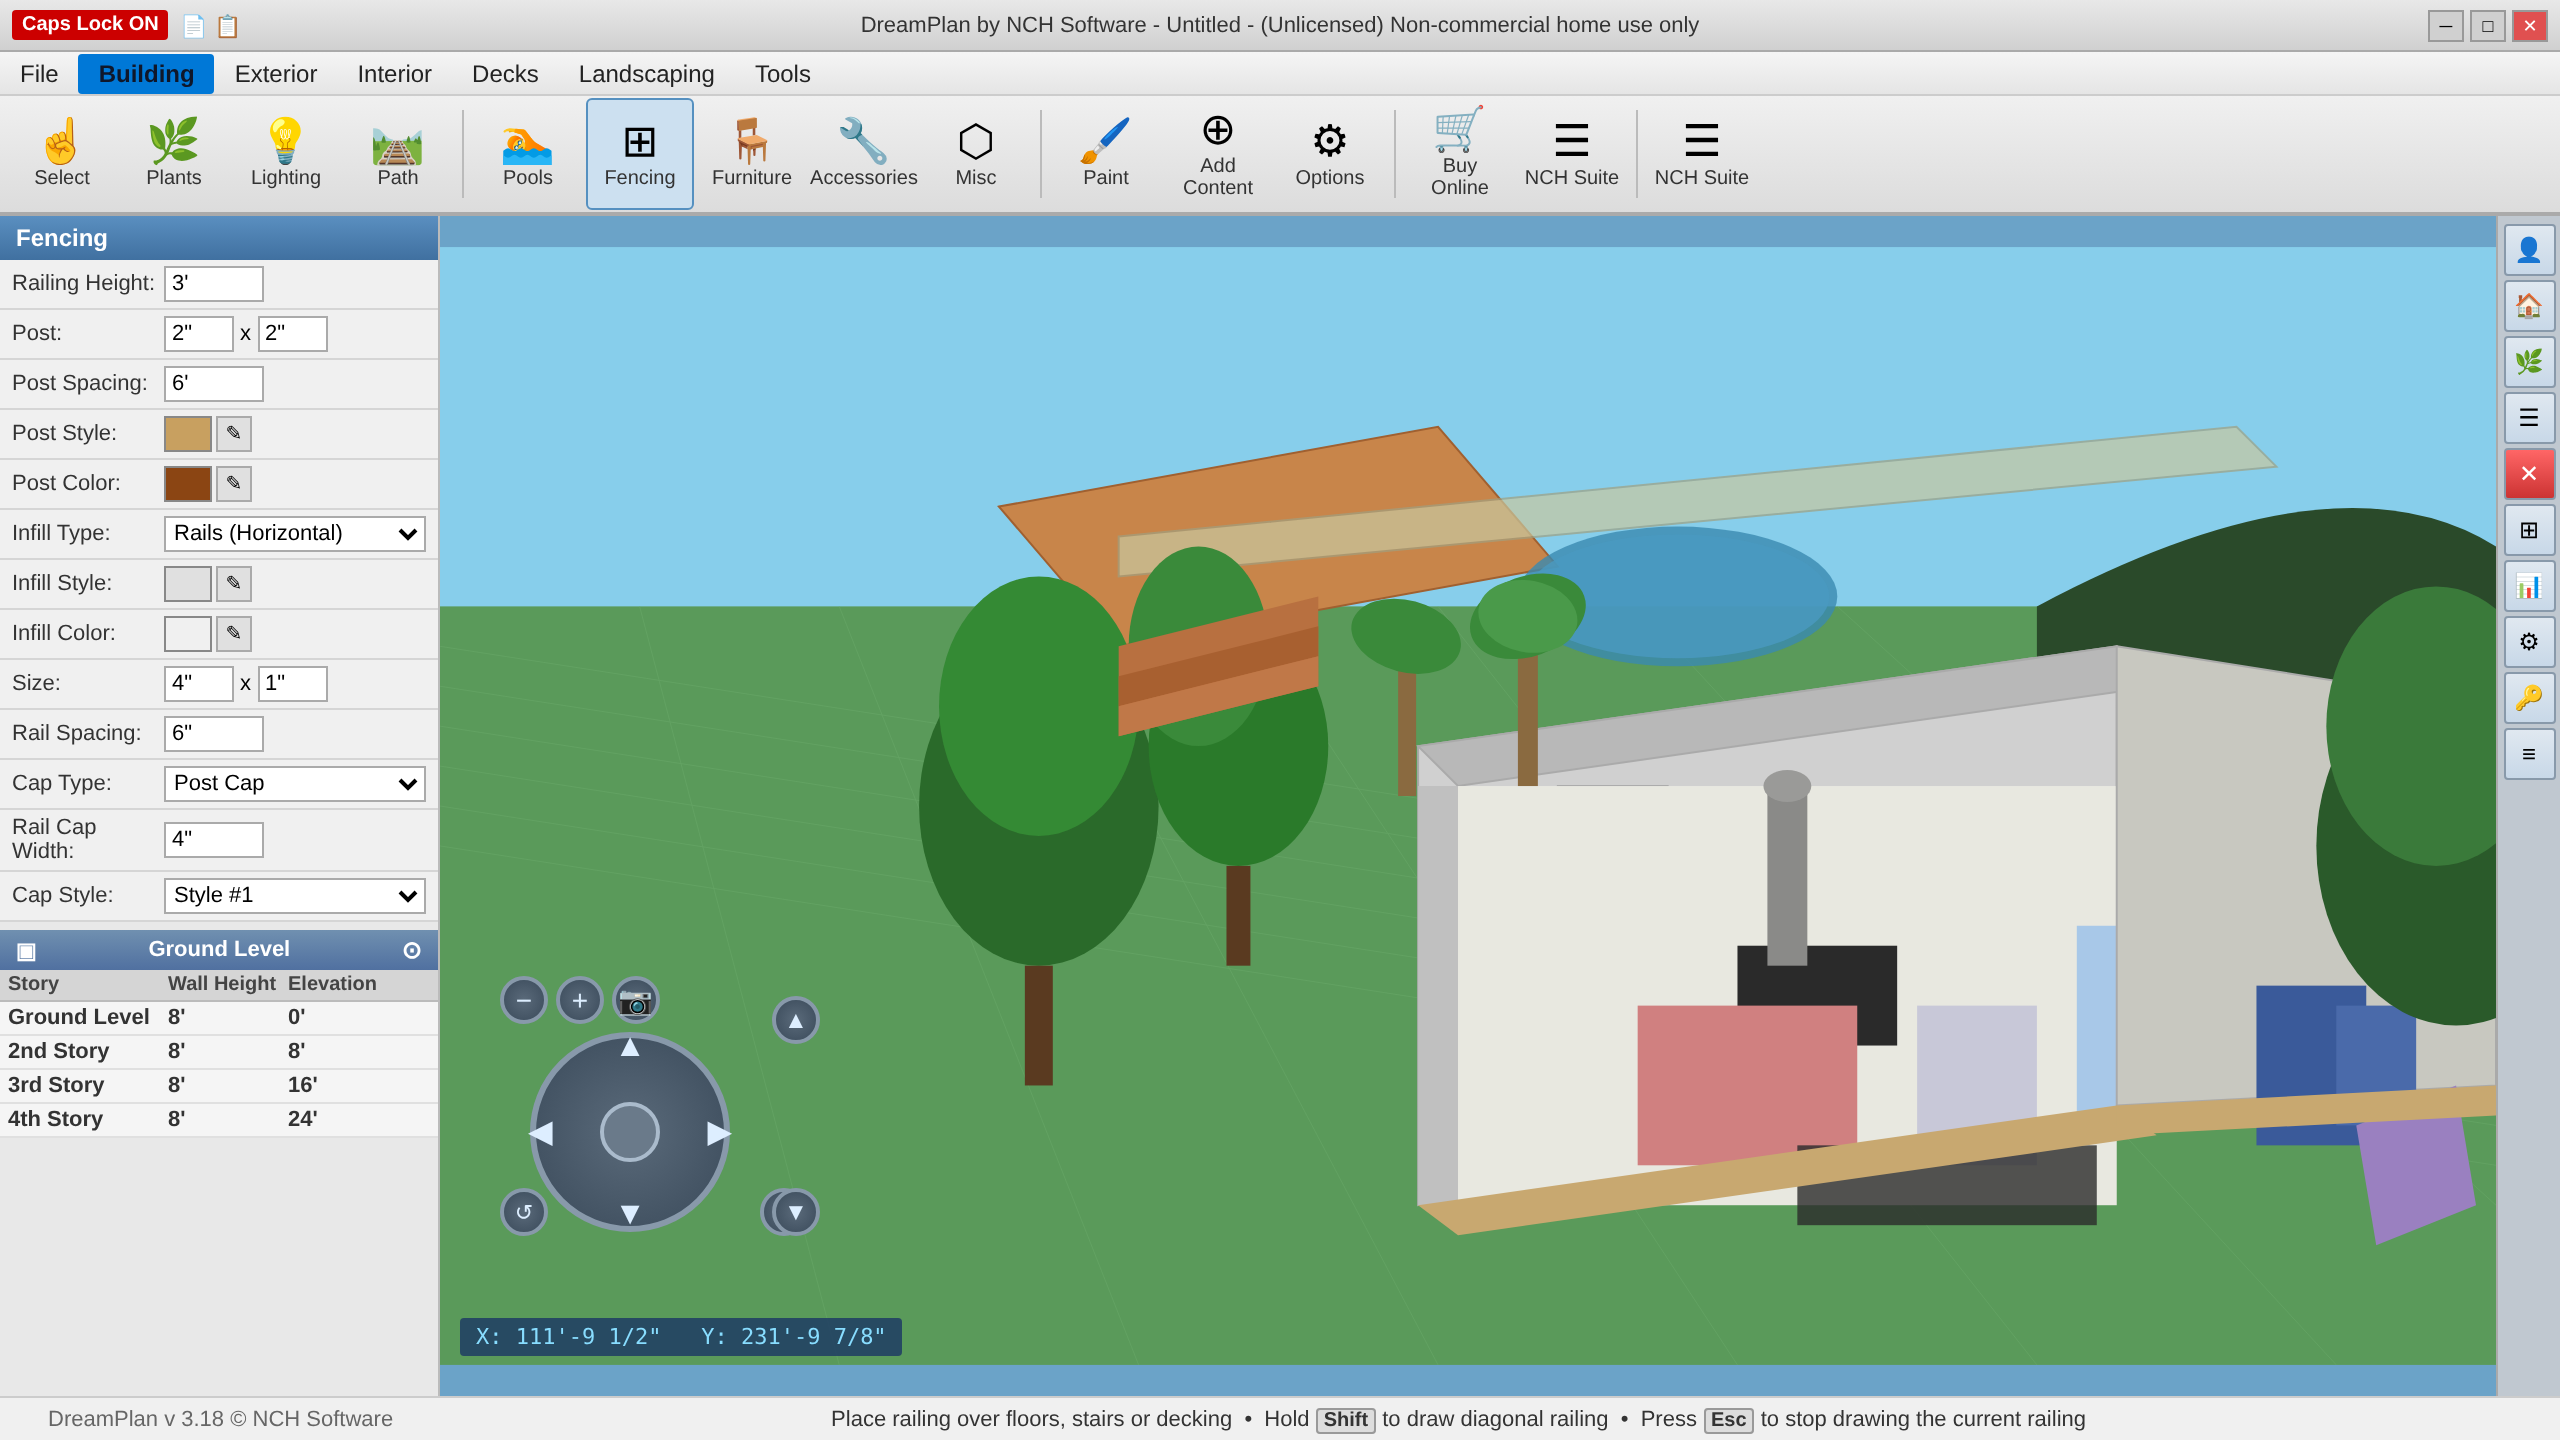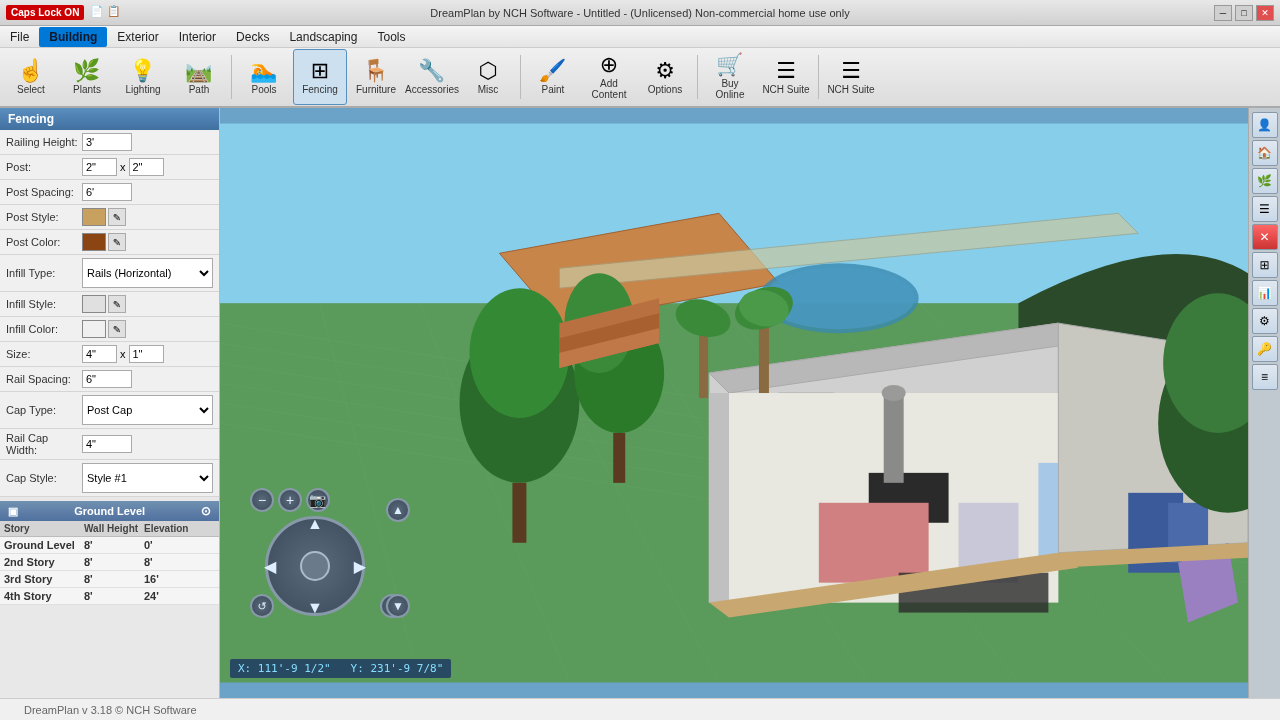--- a/index.html
+++ b/index.html
@@ -8,21 +8,21 @@
     
     #titlebar {
       height: 26px;
       background: linear-gradient(to bottom, #e8e8e8, #d0d0d0);
       display: flex;
       align-items: center;
       justify-content: space-between;
       padding: 0 6px;
       border-bottom: 1px solid #aaa;
     }
-    #titlebar-left { display: flex; align-items: flex-start; gap: 6px; }
+    #titlebar-left { display: flex; align-items: flex-end; gap: 6px; }
     #caps-lock-badge {
       background: #cc0000;
       color: white;
       font-size: 10px;
       font-weight: bold;
       padding: 2px 5px;
       border-radius: 2px;
     }
     #title-text { font-size: 11px; color: #333; flex: 1; text-align: center; position: absolute; left: 50%; transform: translateX(-50%); }
     #window-controls { display: flex; gap: 3px; }
@@ -125,21 +125,21 @@
     .edit-btn {
       width: 18px; height: 18px;
       margin-left: 2px;
       background: #e0e0e0;
       border: 1px solid #aaa;
       cursor: pointer;
       font-size: 10px;
       display: flex; align-items: center; justify-content: center;
     }
     .prop-select {
-      height: 30px;
+      height: 18px;
       border: 1px solid #aaa;
       background: white;
       font-size: 11px;
       flex: 1;
     }
 
     
     #ground-level-panel {
       margin-top: 4px;
       flex: 1;
@@ -652,13 +652,16 @@
       <div class="rp-btn">📊</div>
       <div class="rp-btn">⚙</div>
       <div class="rp-btn">🔑</div>
       <div class="rp-btn">≡</div>
     </div>
 
 </div>
 
 <div id="statusbar">
   <span id="statusbar-version">DreamPlan v 3.18 © NCH Software</span>
+  <span id="statusbar-hint">
+    Place railing over floors, stairs or decking &nbsp;•&nbsp; Hold <span class="hint-key">Shift</span> to draw diagonal railing &nbsp;•&nbsp; Press <span class="hint-key">Esc</span> to stop drawing the current railing
+  </span>
 </div>
 
 </body></html>

